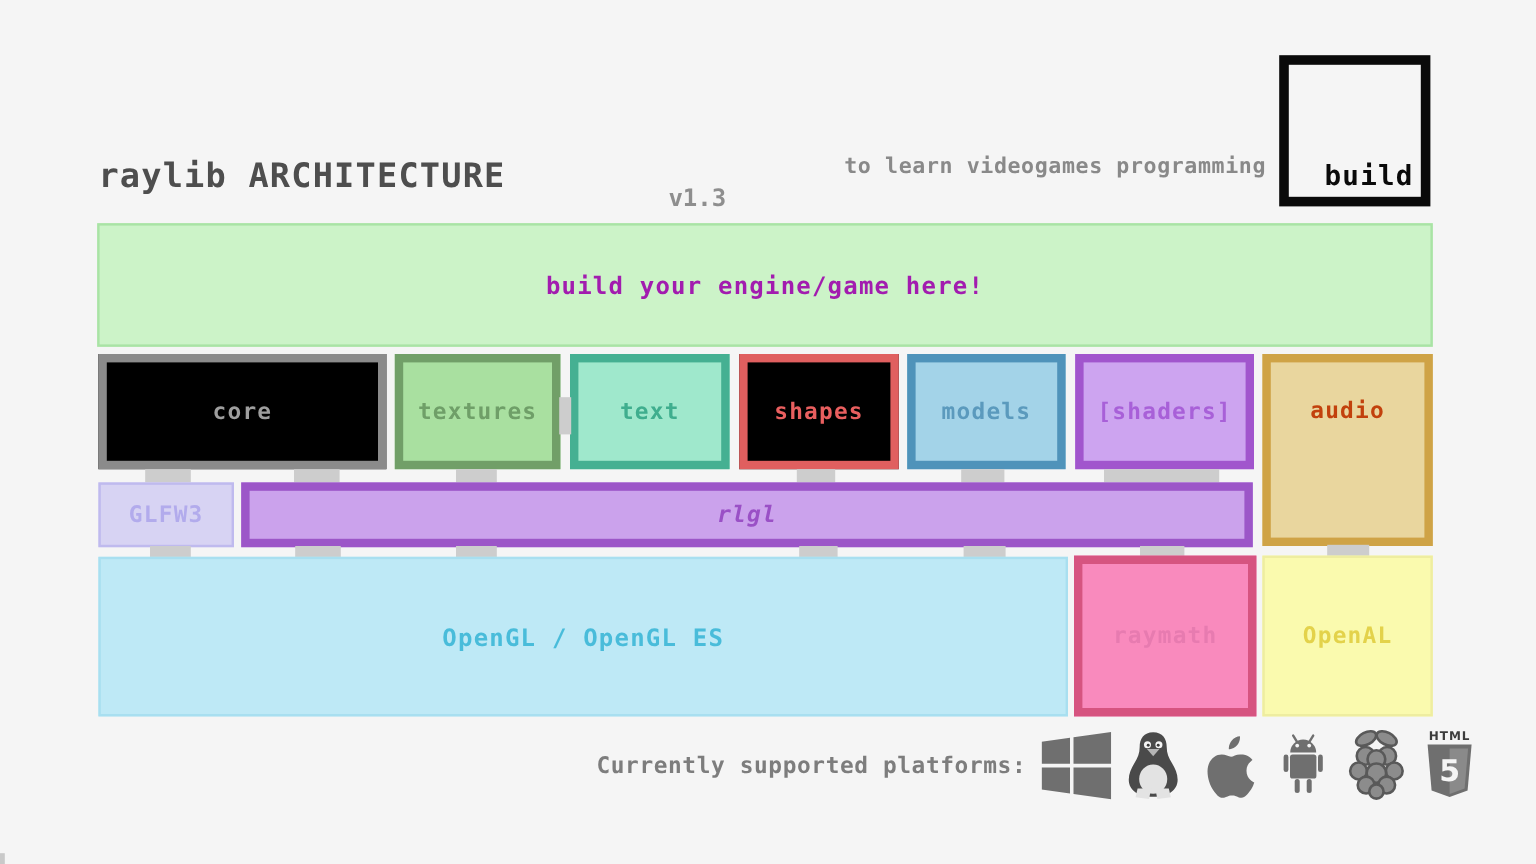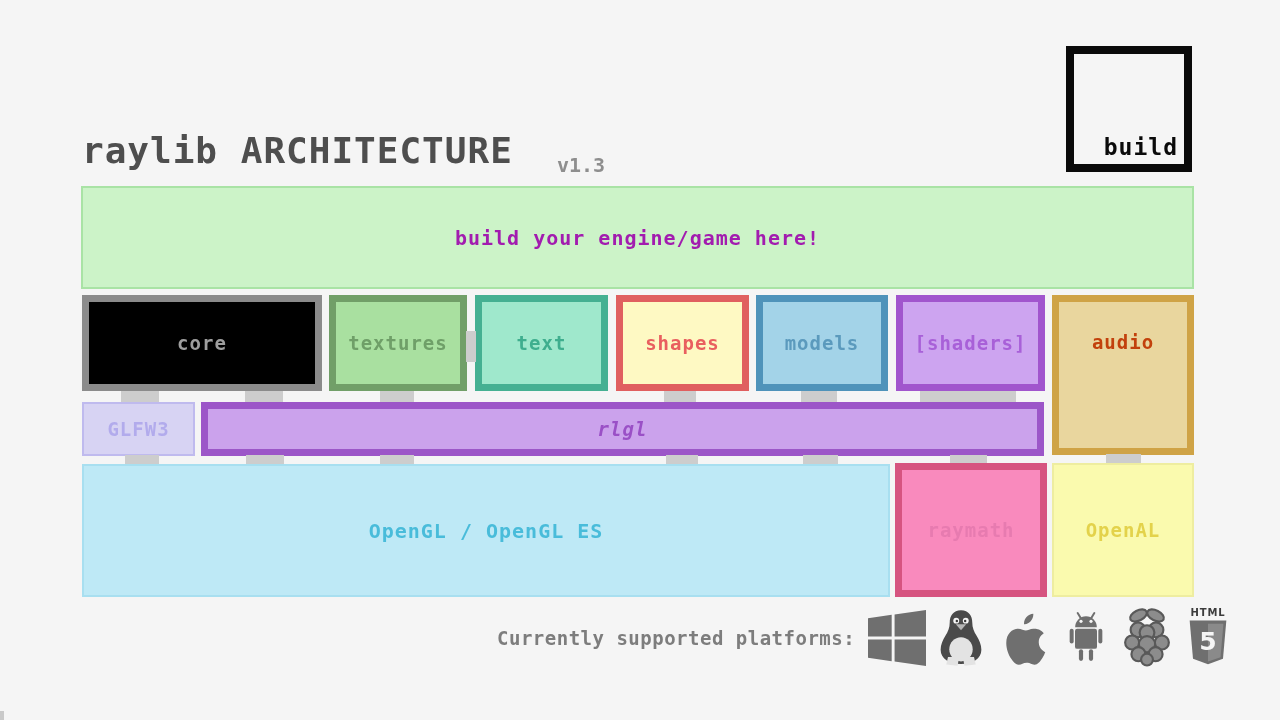--- a/index.html
+++ b/index.html
@@ -4,39 +4,39 @@
 <style>
   html,body{margin:0;padding:0;}
   body{
     width:1280px;height:720px;position:relative;overflow:hidden;
     background:#f5f5f5;
     font-family:"DejaVu Sans Mono","Liberation Mono",monospace;
   }
   .abs{position:absolute;box-sizing:border-box;}
 
   
-  .title{left:82px;top:130px;font-size:36px;font-weight:bold;color:#4e4e4e;letter-spacing:1px;white-space:nowrap;}
+  .title{left:82px;top:130px;font-size:28px;font-weight:bold;color:#4e4e4e;letter-spacing:1px;white-space:nowrap;}
   .version{left:557px;top:153px;font-size:20px;font-weight:bold;color:#8e8e8e;}
   .tagline{right:225px;top:126px;text-align:right;font-size:18px;line-height:25px;color:#898989;font-weight:bold;letter-spacing:0.5px;white-space:nowrap;}
   .logo{left:1066px;top:46px;width:126px;height:126px;border:8px solid #0a0a0a;}
   .logo-label{position:absolute;right:6px;bottom:4px;font-size:23px;font-weight:bold;color:#0a0a0a;letter-spacing:1px;}
 
   
   .banner{left:81px;top:186px;width:1113px;height:103px;background:#ccf3c8;border:2px solid #a9e3a5;
           display:flex;align-items:center;justify-content:center;}
   .banner span{font-size:20px;font-weight:bold;color:#a21caf;letter-spacing:1px;}
 
   
   .box{display:flex;align-items:center;justify-content:center;font-weight:bold;letter-spacing:1px;}
   .mod{top:295px;height:96px;border-width:7px;border-style:solid;font-size:19px;}
 
   .core    {left:82px;  width:240px;background:#000000;border-color:#8b8b8b;color:#9e9e9e;}
   .textures{left:329px; width:138px;background:#a9e0a0;border-color:#719f68;color:#6f9f68;}
   .text    {left:475px; width:133px;background:#9fe8cc;border-color:#45b092;color:#3fae8e;}
-  .shapes  {left:616px; width:133px;background:#fef9c3;border-color:#e05f5f;color:#e95f5f;}
+  .shapes  {left:616px; width:133px;background:#000000;border-color:#e05f5f;color:#e95f5f;}
   .models  {left:756px; width:132px;background:#a3d3e8;border-color:#4f93ba;color:#5b9abd;}
   .shaders {left:896px; width:149px;background:#cda4f0;border-color:#a155cd;color:#a860d8;}
   .audio   {left:1052px;width:142px;height:160px;background:#e9d69e;border-color:#cfa346;color:#c2410c;
             align-items:flex-start;}
   .audio span{margin-top:29px;}
 
   .glfw {left:82px; top:402px;width:113px;height:54px;background:#d7d3f3;border:2px solid #bfbaee;color:#b2abec;font-size:19px;}
   .rlgl {left:201px;top:402px;width:843px;height:54px;background:#cba2ec;border:7px solid #9c56c8;color:#9a50c6;font-size:19px;font-style:italic;}
 
   .opengl {left:82px; top:464px;width:808px;height:133px;background:#bee9f6;border:2px solid #a8dff0;color:#49bcda;font-size:20px;}
@@ -52,20 +52,21 @@
   .picon{display:block;}
 
   .artifact{left:0;top:711px;width:4px;height:9px;background:#c9c9c9;}
 </style>
 </head>
 <body>
 
 <div class="abs title">raylib ARCHITECTURE</div>
 <div class="abs version">v1.3</div>
 <div class="abs tagline">
+  <div>to learn videogames programming</div>
 </div>
 <div class="abs logo">
   <span class="logo-label">build</span>
 </div>
 
 <div class="abs banner">
   <span>build your engine/game here!</span>
 </div>
 
 <div class="abs box mod core">

